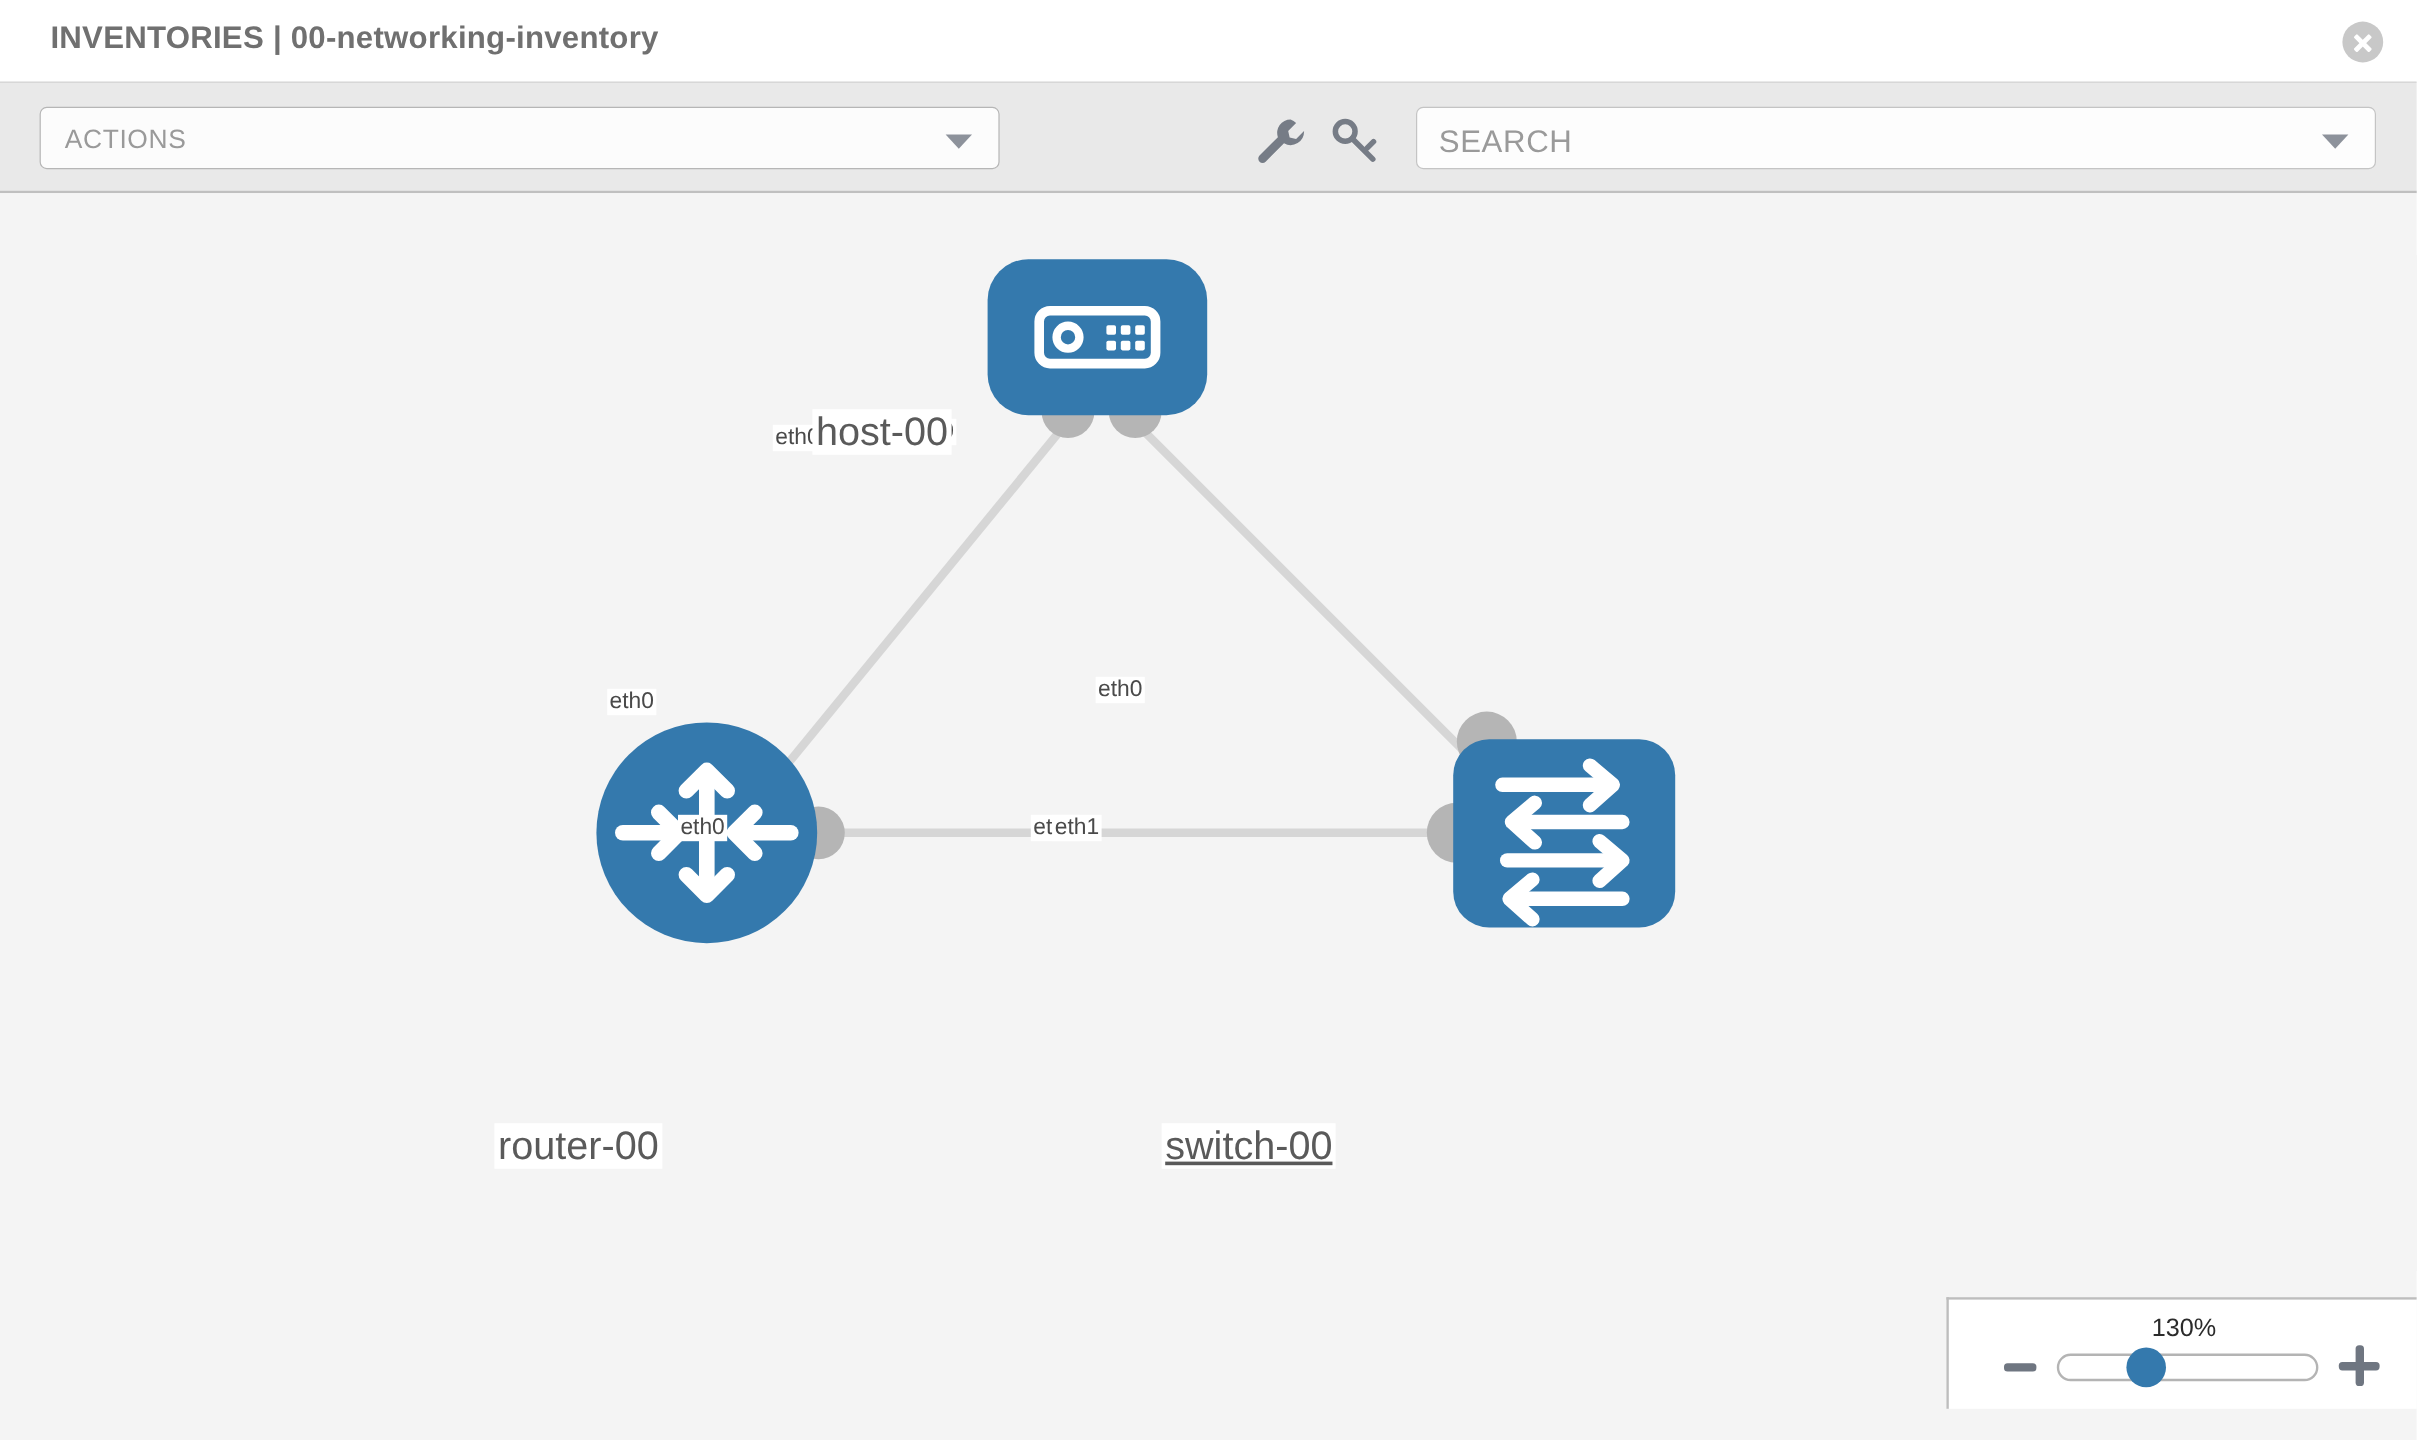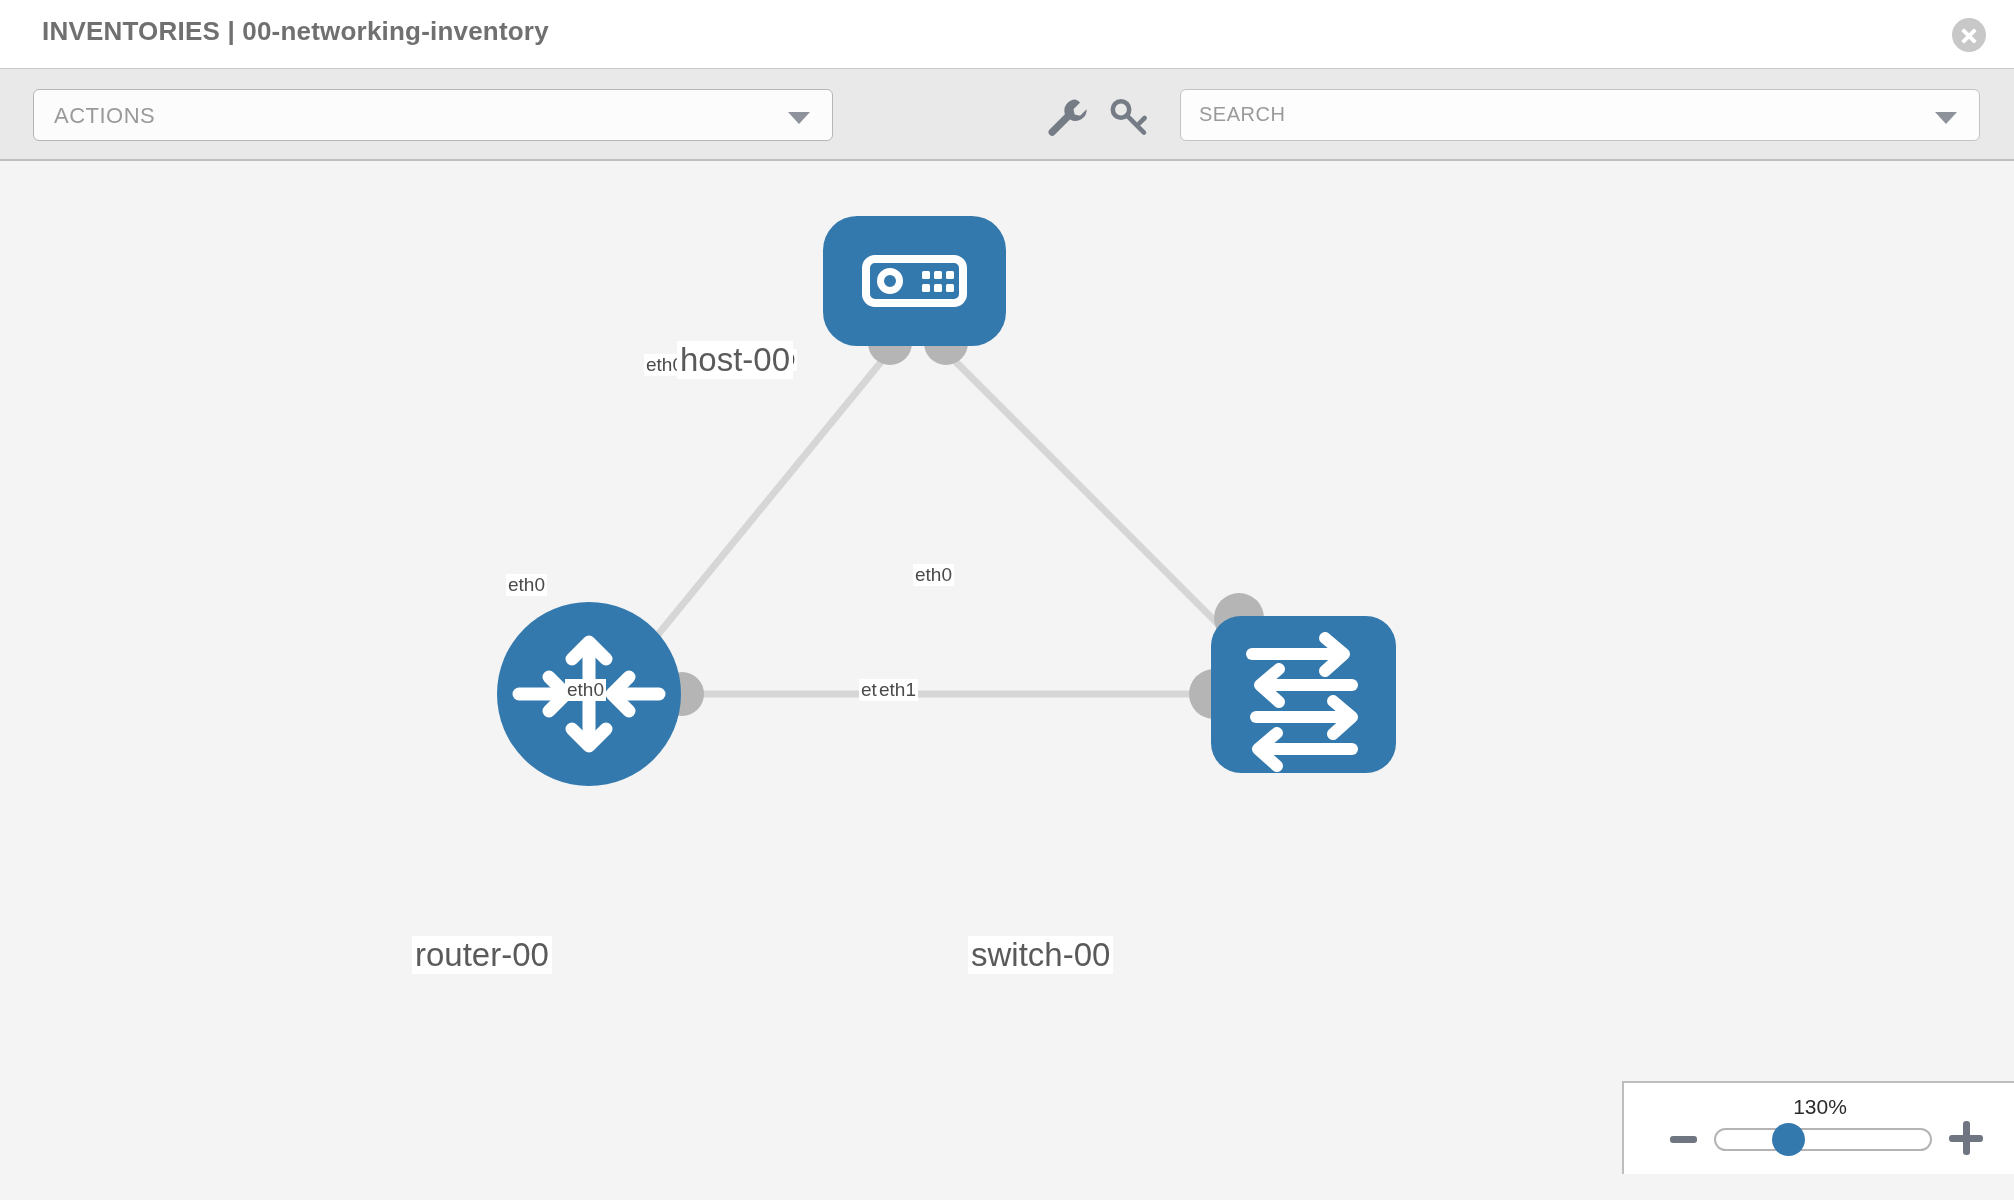--- a/index.html
+++ b/index.html
@@ -100,21 +100,21 @@
     left: 1180px; top: 20px;
     width: 800px; height: 52px;
     background: #fdfdfd;
     border: 1px solid #c4c4c4;
     border-radius: 6px;
     cursor: text;
   }
   .search-label {
     position: absolute;
     left: 18px; top: 13px;
-    font-size: 20px;
+    font-size: 26px;
     color: #9a9a9a;
     letter-spacing: 0.5px;
   }
 
   
   .canvas {
     position: absolute;
     left: 0; top: 161px;
     width: 2014px; height: 1039px;
     background: #f4f4f4;
@@ -317,21 +317,21 @@
 
     <div class="iface-label" style="left:644px; top:193px;">eth0</div>
     <div class="iface-label" style="left:756px; top:188px;">eth0</div>
     <div class="iface-label" style="left:506px; top:413px;">eth0</div>
     <div class="iface-label" style="left:913px; top:403px;">eth0</div>
     <div class="iface-label" style="left:565px; top:518px;">eth0</div>
     <div class="iface-label" style="left:859px; top:518px;">eth0</div>
     <div class="iface-label" style="left:877px; top:518px;">eth1</div>
 
     <div class="node-label" style="left:412px; top:775px;">router-00</div>
-    <div class="node-label" style="left:968px; top:775px;">switch-00</div>
+    <div class="node-label" style="left:968px; top:775px;text-decoration:underline;">switch-00</div>
     <div class="node-label" style="left:677px; top:180px;">host-00</div>
 
   </div>
 
   <div class="zoom-panel">
     <div class="zoom-value">130%</div>
     <div class="zoom-minus"></div>
     <div class="zoom-track"></div>
     <div class="zoom-thumb"></div>
     <div class="zoom-plus"></div>

